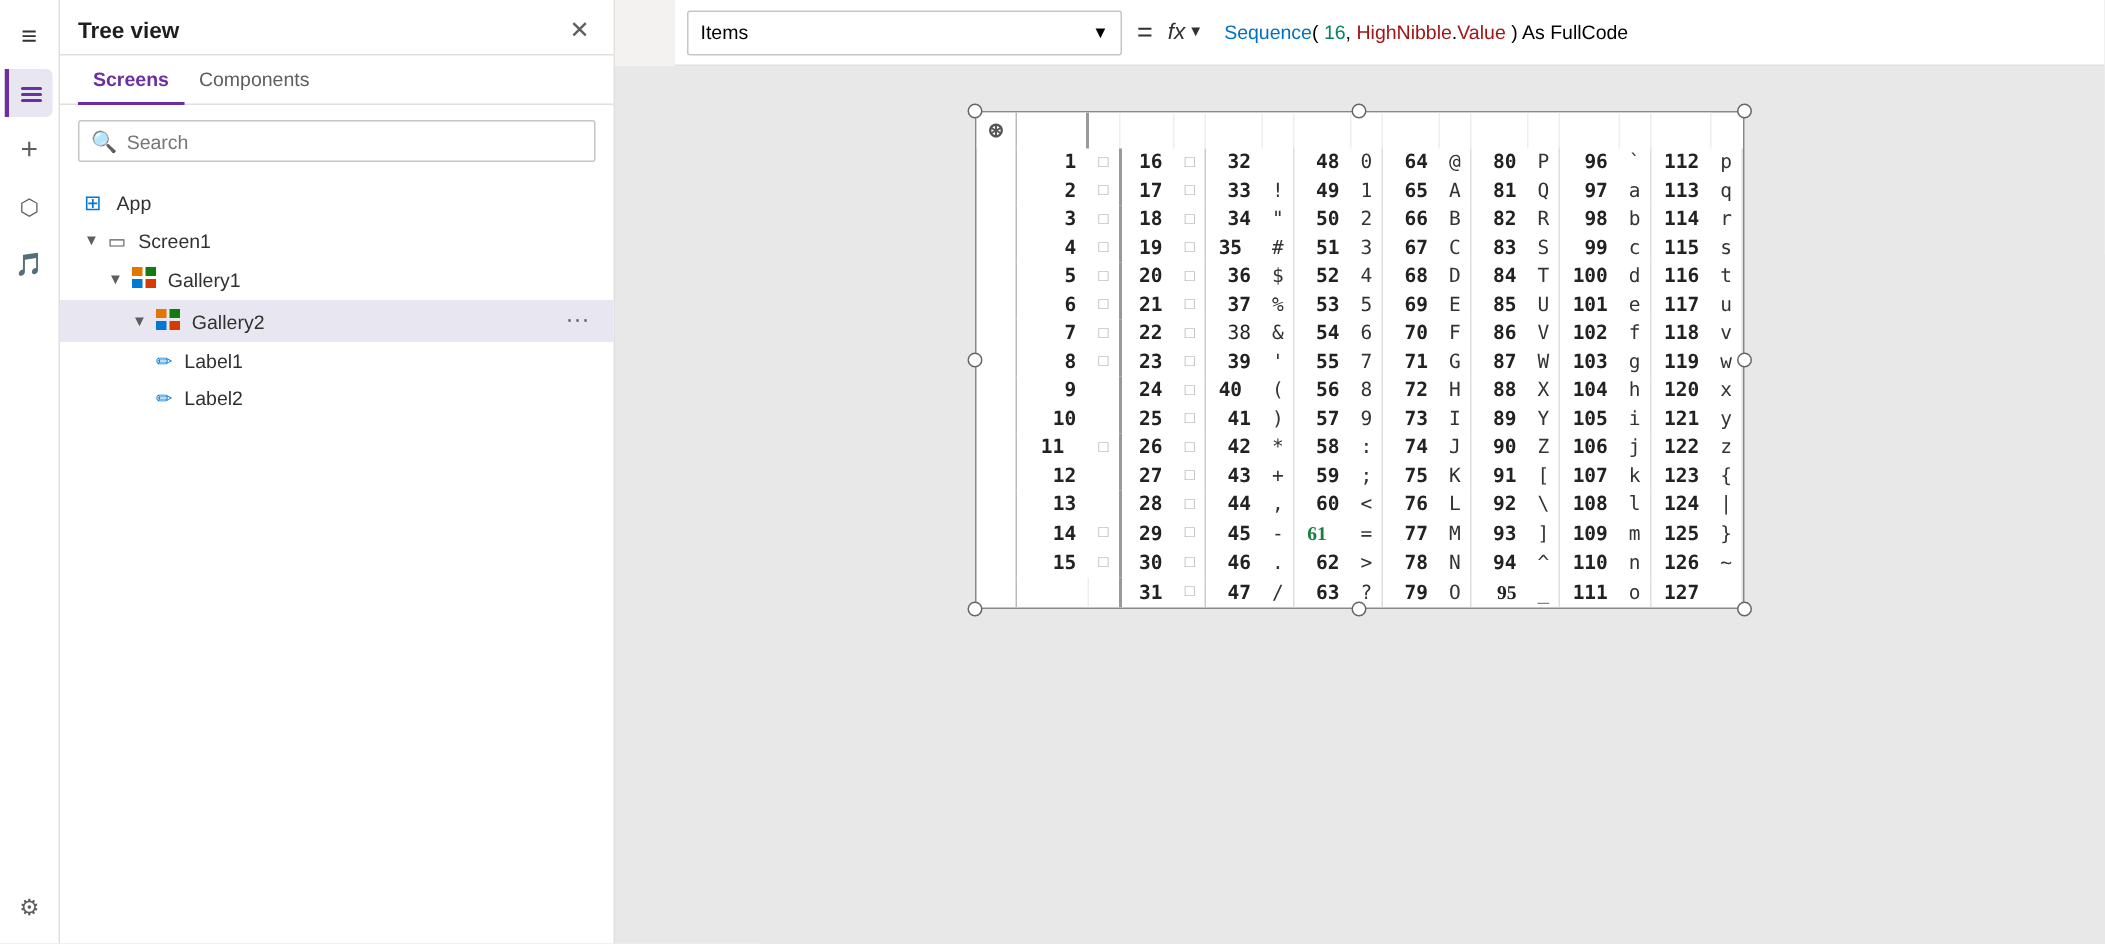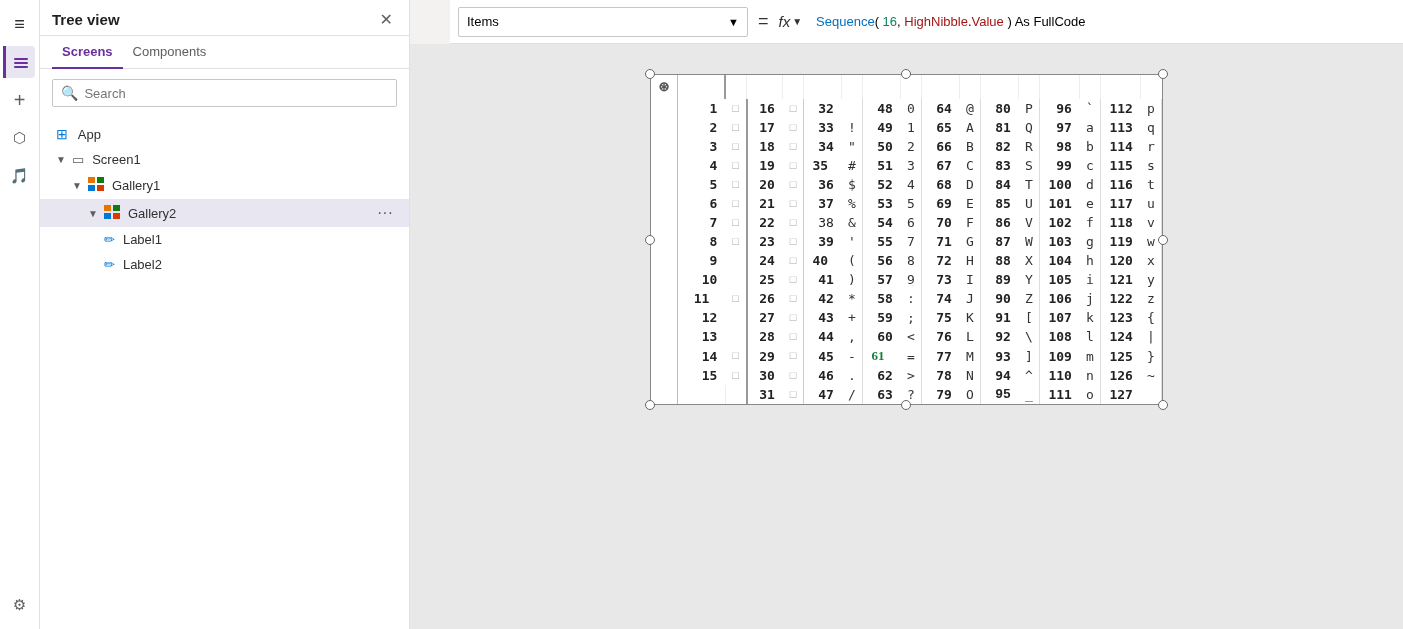--- a/index.html
+++ b/index.html
@@ -638,21 +638,21 @@
                   <td style="width: 28px; border-right: 1px solid rgb(238, 238, 238);"></td>
                   <td style="width: 18px; border-right: 2px solid rgb(153, 153, 153);"></td>
                   <td style="width: 36px; text-align: right; padding: 2px 8px; font-weight: 600; color: rgb(34, 34, 34); font-family: Consolas, monospace;">31</td>
                   <td style="width: 18px; text-align: center; padding: 2px 4px; color: rgb(170, 170, 170); font-size: 11px; border-right: 1px solid rgb(204, 204, 204);">□</td>
                   <td style="width: 38px; text-align: right; padding: 2px 8px; font-weight: 600; color: rgb(34, 34, 34); font-family: Consolas, monospace;">47</td>
                   <td style="width: 20px; text-align: left; padding: 2px 6px; color: rgb(51, 51, 51); border-right: 1px solid rgb(221, 221, 221); font-family: Consolas, monospace;">/</td>
                   <td style="width: 38px; text-align: right; padding: 2px 8px; font-weight: 600; color: rgb(34, 34, 34); font-family: Consolas, monospace;">63</td>
                   <td style="width: 20px; text-align: left; padding: 2px 6px; color: rgb(51, 51, 51); border-right: 1px solid rgb(221, 221, 221); font-family: Consolas, monospace;">?</td>
                   <td style="width: 38px; text-align: right; padding: 2px 8px; font-weight: 600; color: rgb(34, 34, 34); font-family: Consolas, monospace;">79</td>
                   <td style="width: 20px; text-align: left; padding: 2px 6px; color: rgb(51, 51, 51); border-right: 1px solid rgb(221, 221, 221); font-family: Consolas, monospace;">O</td>
-                  <td style="width: 38px; text-align: right; padding: 2px 8px; font-weight: 600; color: rgb(34, 34, 34); font-family: Liberation Mono, monospace;">95</td>
+                  <td style="width: 38px; text-align: right; padding: 2px 8px; font-weight: 600; color: rgb(34, 34, 34); font-family: Liberation Serif, serif;">95</td>
                   <td style="width: 20px; text-align: left; padding: 2px 6px; color: rgb(51, 51, 51); border-right: 1px solid rgb(221, 221, 221); font-family: Consolas, monospace;">_</td>
                   <td style="width: 38px; text-align: right; padding: 2px 8px; font-weight: 600; color: rgb(34, 34, 34); font-family: Consolas, monospace;">111</td>
                   <td style="width: 20px; text-align: left; padding: 2px 6px; color: rgb(51, 51, 51); border-right: 1px solid rgb(221, 221, 221); font-family: Consolas, monospace;">o</td>
                   <td style="width: 38px; text-align: right; padding: 2px 8px; font-weight: 600; color: rgb(34, 34, 34); font-family: Consolas, monospace;">127</td>
                   <td style="width: 20px; text-align: left; padding: 2px 6px; color: rgb(51, 51, 51); border-right: 1px solid rgb(221, 221, 221); font-family: Consolas, monospace;"></td>
                 </tr>
               </tbody>
           </table>
 
         </div>

